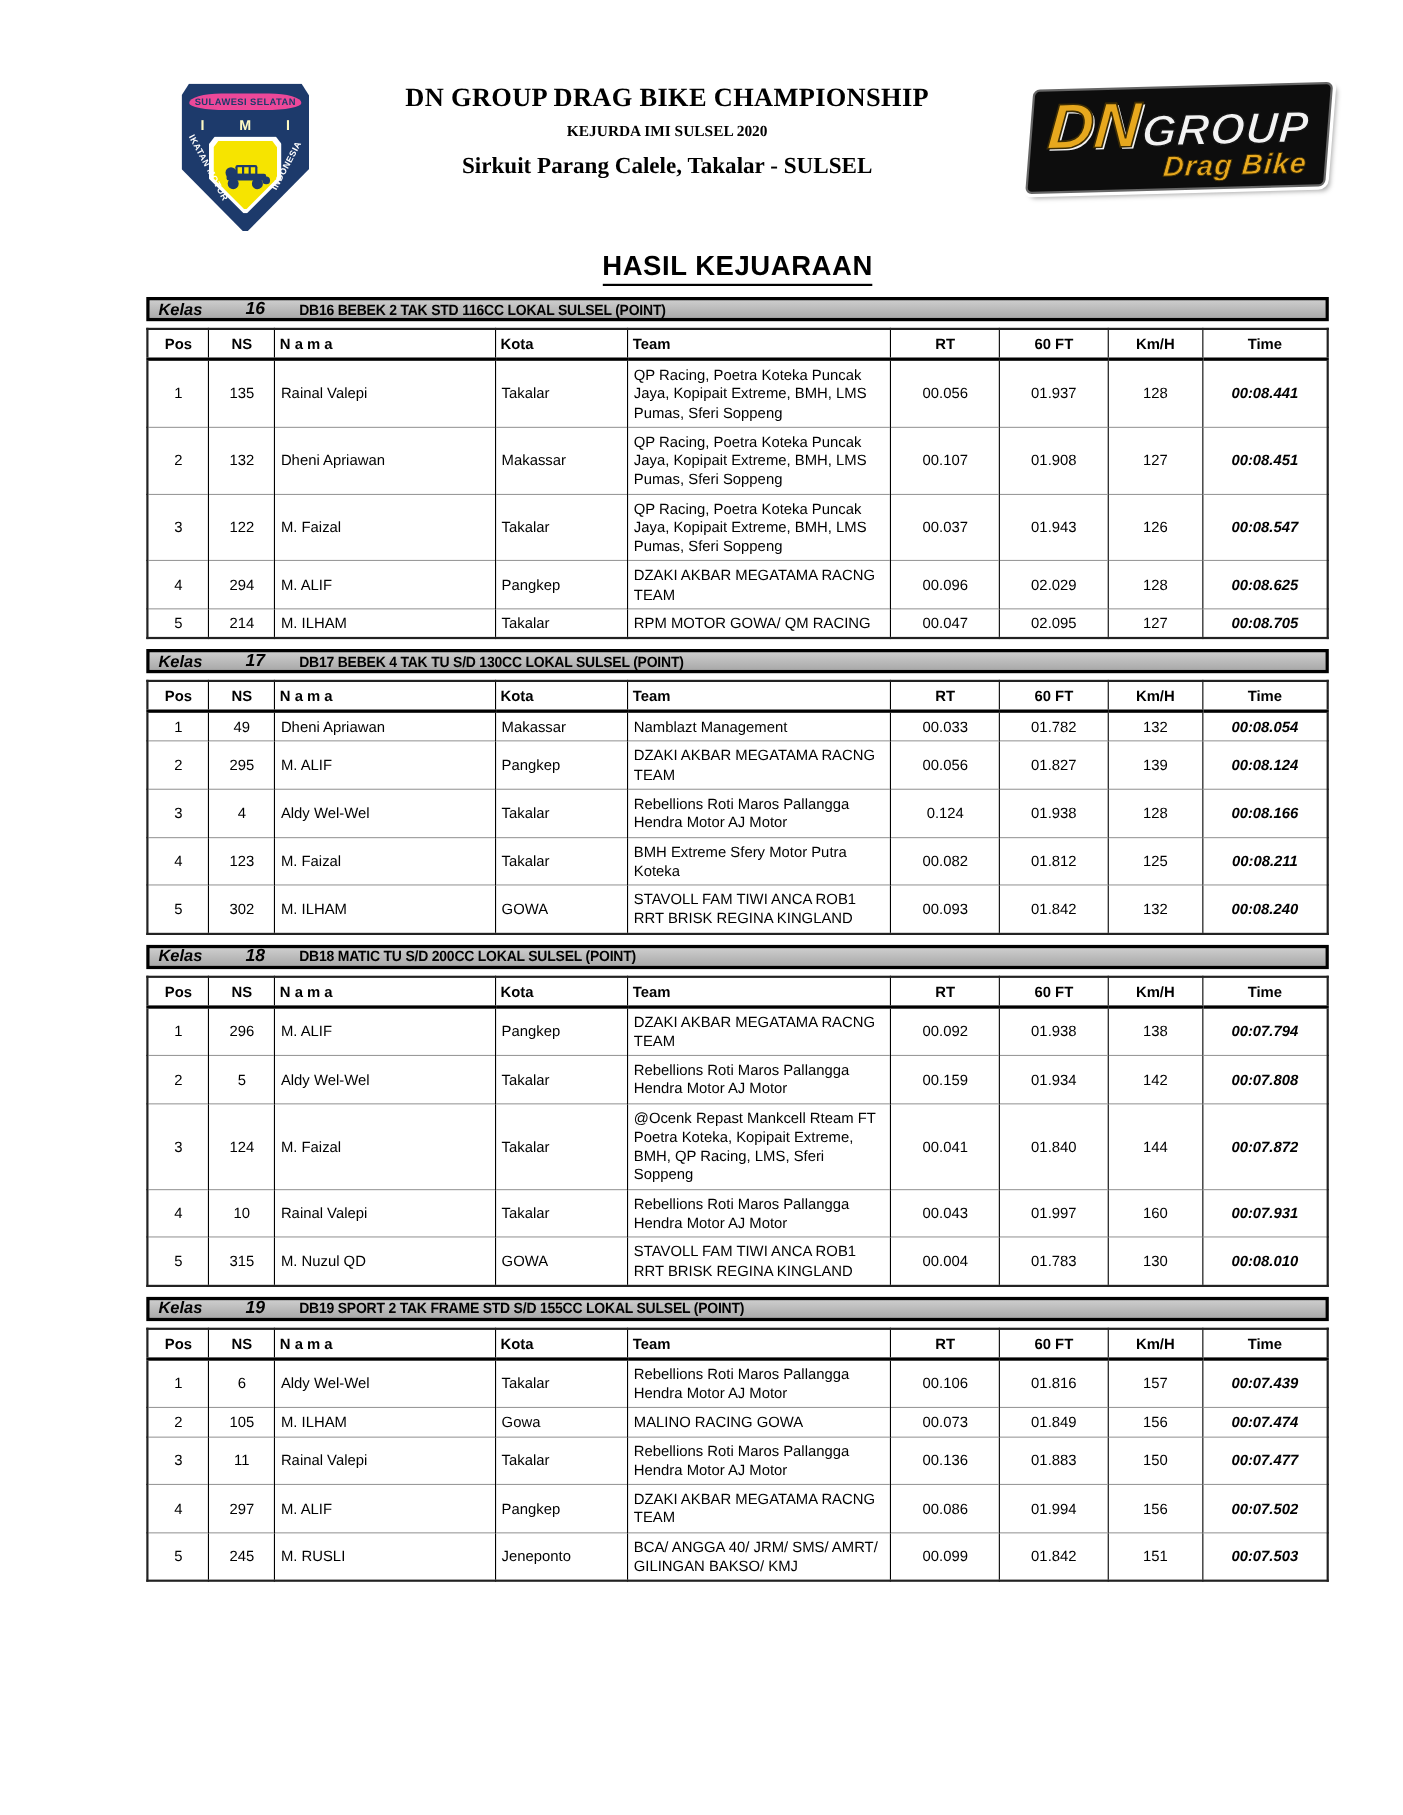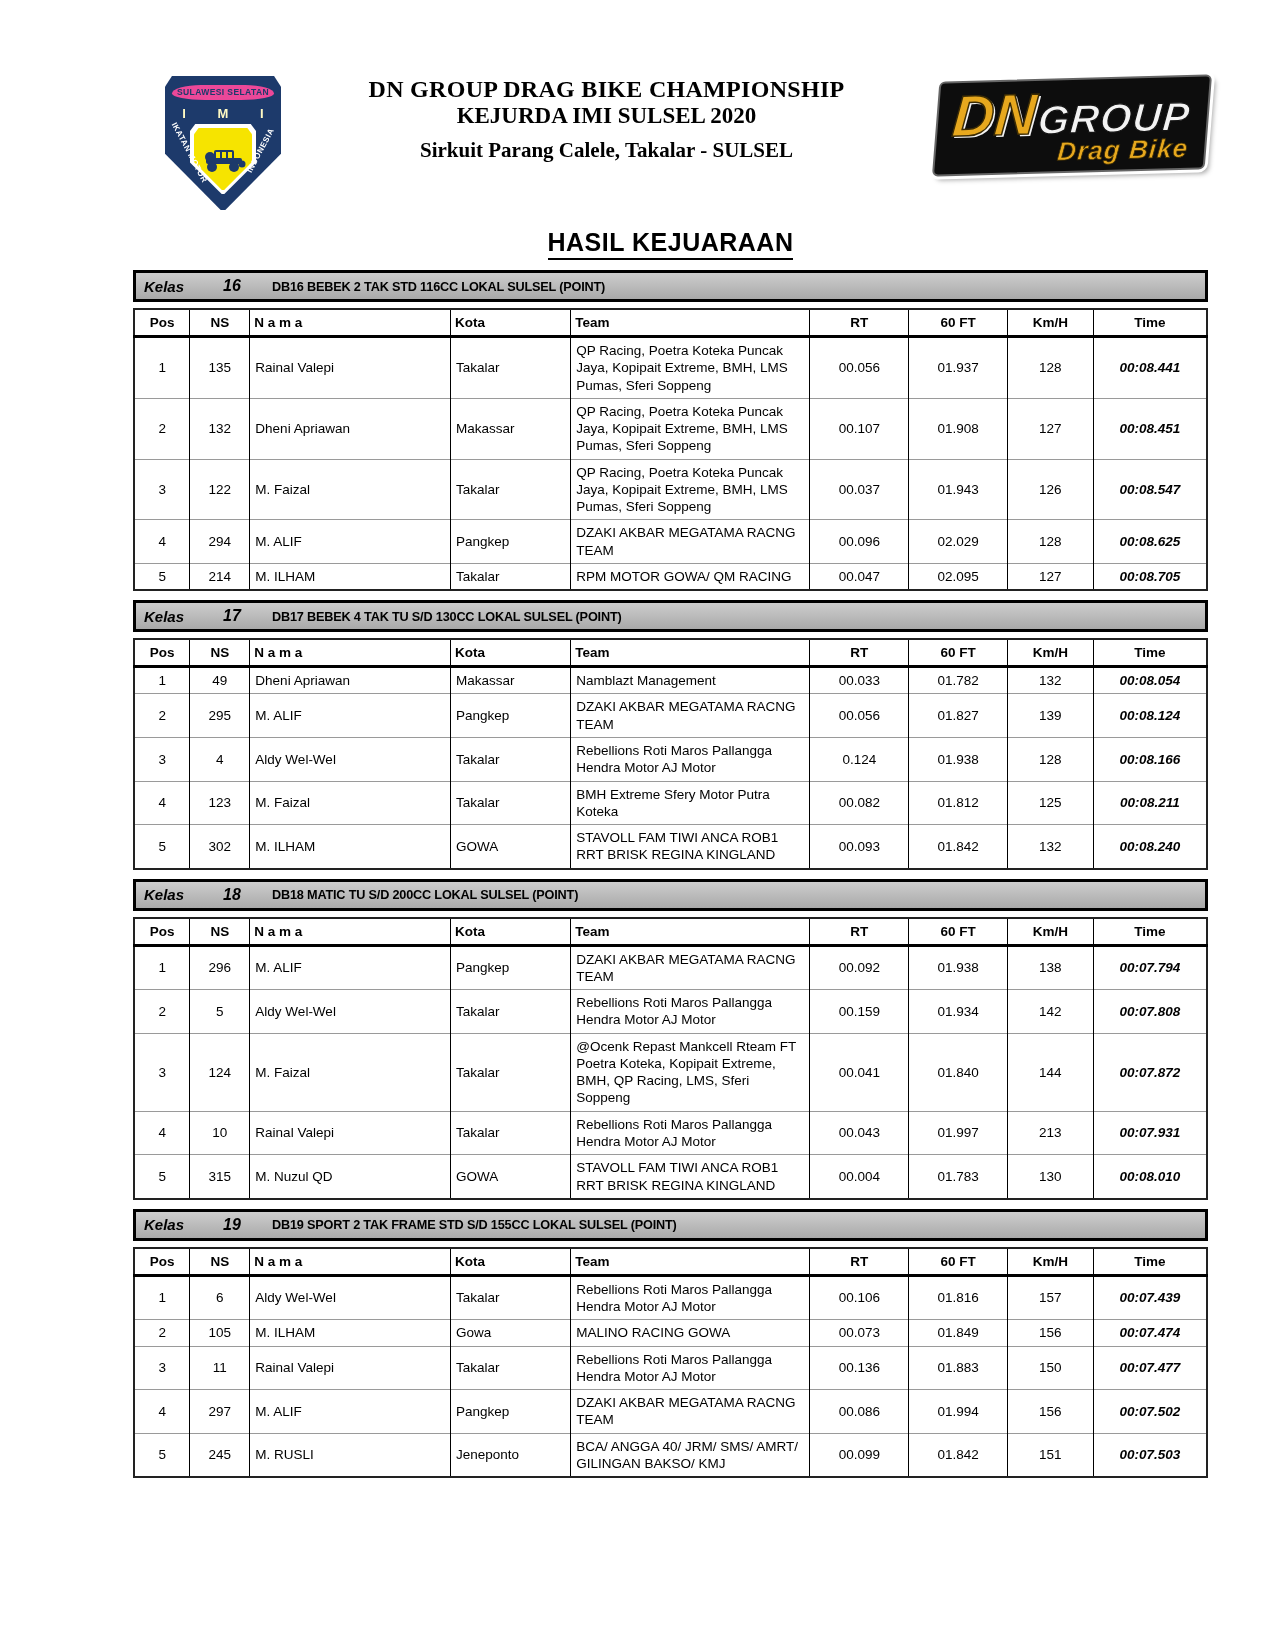--- a/index.html
+++ b/index.html
@@ -10,21 +10,21 @@
     font-family:"Liberation Sans", sans-serif;
     color:#000;
     overflow:hidden;
   }
   .content { width:1075px; margin-left:133px; }
 
   
   .doc-header { display:flex; align-items:flex-start; padding-top:72px; }
   .titles { flex:1; text-align:center; font-family:"Liberation Serif", serif; font-weight:bold; padding-top:4px; }
   .title1 { font-size:24px; letter-spacing:.3px; }
-  .title2 { font-size:23px; }
+  .title2 { font-size:14px; margin-top:10px; }
   .title3 { font-size:21px; margin-top:9px; }
   .title4 { font-size:21px; margin-top:8px; }
   .section-title-wrap { text-align:center; margin-top:14px; }
   .section-title {
     display:inline-block; font-weight:bold; font-size:25px; letter-spacing:.5px;
     border-bottom:2.5px solid #000; padding-bottom:1px;
   }
 
   
   .imi-logo { width:124px; height:142px; position:relative; margin-left:28px; flex:0 0 auto; }
@@ -77,21 +77,21 @@
   .dn-drag {
     text-align:right; font-style:italic; font-weight:800; font-size:26px; line-height:1;
     color:#e7a81e; -webkit-text-stroke:.8px #3c2c04; margin-top:-4px; letter-spacing:1px;
   }
 
   
   .results { margin-top:10px; }
   .kelas-section { margin-bottom:9px; }
   .kelas-bar {
     border:3px solid #000; background:linear-gradient(#cdcdcd,#a9a9a9);
-    height:32px; display:flex; align-items:center; padding:0 8px;
+    height:22px; display:flex; align-items:center; padding:0 8px;
   }
   .k-label { font-weight:bold; font-style:italic; font-size:15px; width:62px; }
   .k-num   { font-weight:bold; font-style:italic; font-size:16px; width:52px; text-align:center; }
   .k-desc  { font-weight:bold; font-size:13.5px; letter-spacing:-.2px; transform:scaleX(.94); transform-origin:left; margin-left:14px; white-space:nowrap; }
 
   table.res { width:100%; border-collapse:collapse; margin-top:6px; border:2px solid #222; }
   table.res th {
     font-weight:bold; font-size:13.5px; padding:5px 4px; background:#fff;
     border-left:1.5px solid #000; border-bottom:3px solid #000;
   }
@@ -407,21 +407,21 @@
               <td class="c-time">00:07.872</td>
             </tr>
             <tr>
               <td class="c-pos">4</td>
               <td class="c-ns">10</td>
               <td class="c-nama">Rainal Valepi</td>
               <td class="c-kota">Takalar</td>
               <td class="c-team">Rebellions Roti Maros Pallangga Hendra Motor AJ Motor</td>
               <td class="c-rt">00.043</td>
               <td class="c-ft">01.997</td>
-              <td class="c-kmh">213</td>
+              <td class="c-kmh">160</td>
               <td class="c-time">00:07.931</td>
             </tr>
             <tr>
               <td class="c-pos">5</td>
               <td class="c-ns">315</td>
               <td class="c-nama">M. Nuzul QD</td>
               <td class="c-kota">GOWA</td>
               <td class="c-team">STAVOLL FAM TIWI ANCA ROB1 RRT BRISK REGINA KINGLAND</td>
               <td class="c-rt">00.004</td>
               <td class="c-ft">01.783</td>

